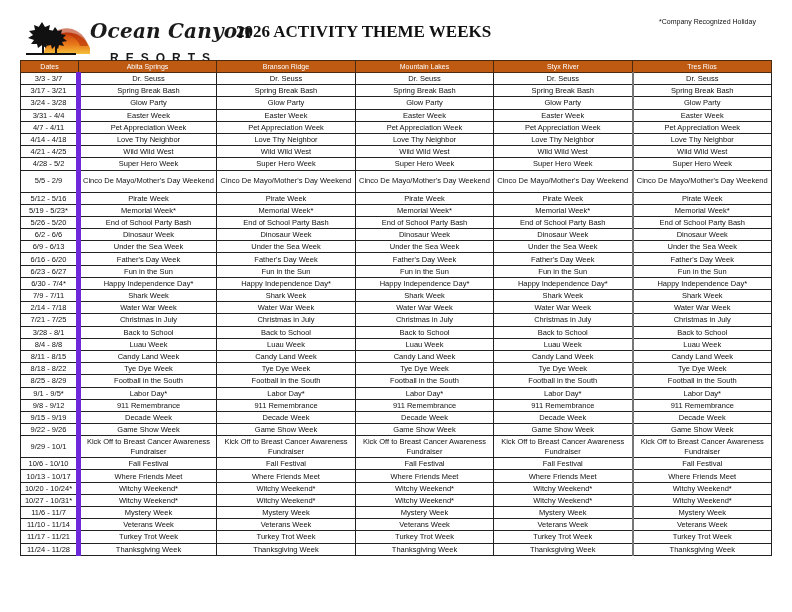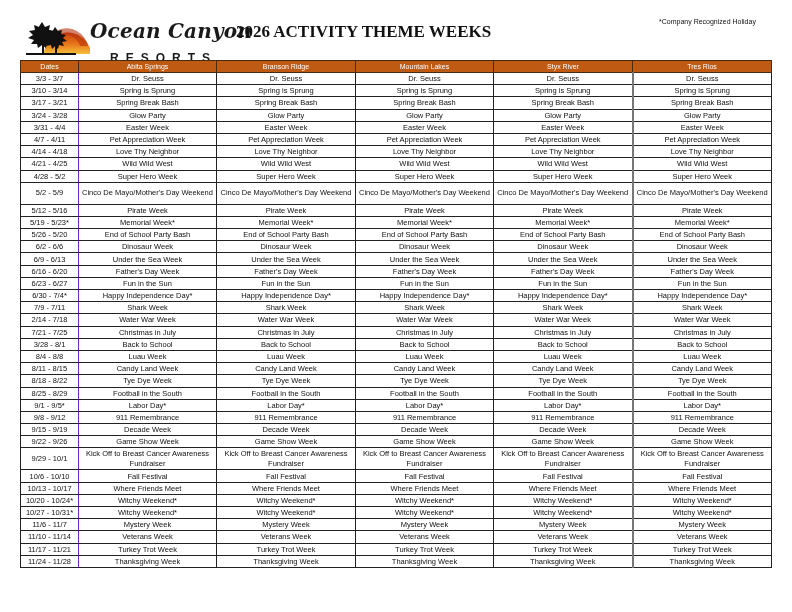--- a/index.html
+++ b/index.html
@@ -7,21 +7,21 @@
     body { position: relative; font-family: "Liberation Sans", sans-serif; color: #111; }
     .logo { position: absolute; left: 24px; top: 18px; width: 196px; height: 42px; }
     .logo-text { position: absolute; left: 66px; top: 1px; font-family: "DejaVu Serif", serif; font-style: italic; font-weight: bold; font-size: 20px; color: #1a1a1a; letter-spacing: 0.2px; white-space: nowrap; }
     .logo-sub { position: absolute; left: 74px; top: 33px; font-family: "Liberation Sans", sans-serif; font-weight: bold; font-size: 12px; letter-spacing: 7px; color: #1a1a1a; margin-left: 12px; }
     .title { position: absolute; left: 236px; top: 22px; font-family: "Liberation Serif", serif; font-weight: bold; font-size: 17px; color: #111; white-space: nowrap; }
     .note { position: absolute; left: 659px; top: 18px; font-size: 7px; color: #111; white-space: nowrap; }
     table.sched { position: absolute; left: 20px; top: 60px; width: 751px; border-collapse: collapse; table-layout: fixed; }
     table.sched th { background: #bf5a13; color: #fff; font-weight: normal; font-size: 7px; height: 12px; line-height: 10px; border: 1px solid #4a2a10; text-align: center; padding: 0; }
     table.sched td { font-size: 7.5px; height: 12.2px; line-height: 9px; border: 1px solid #222; text-align: center; padding: 0 1px; color: #111; white-space: nowrap; overflow: hidden; }
     table.sched td.wrap { white-space: normal; height: 22px; line-height: 9.5px; }
-    table.sched td.date { border-right: 1px solid #6d28d9; }
+    table.sched td.date { border-right: 5px solid #6d28d9; }
     table.sched td.c4 { border-right: 2px solid #777; }
   </style>
 </head>
 <body>
 
 <div class="logo">
   <svg width="70" height="42" viewBox="0 0 70 42" style="position:absolute;left:0;top:0;">
     <defs>
       <linearGradient id="sunG" x1="0" y1="0" x2="0" y2="1">
         <stop offset="0" stop-color="#c8400c"></stop>
@@ -68,28 +68,20 @@
   <tbody id="tbody">
       <tr>
         <td class="date">3/3 - 3/7</td>
         <td class="">Dr. Seuss</td>
         <td class="">Dr. Seuss</td>
         <td class="">Dr. Seuss</td>
         <td class=" c4">Dr. Seuss</td>
         <td class="">Dr. Seuss</td>
       </tr>
       <tr>
-        <td class="date">3/10 - 3/14</td>
-        <td class="">Spring is Sprung</td>
-        <td class="">Spring is Sprung</td>
-        <td class="">Spring is Sprung</td>
-        <td class=" c4">Spring is Sprung</td>
-        <td class="">Spring is Sprung</td>
-      </tr>
-      <tr>
         <td class="date">3/17 - 3/21</td>
         <td class="">Spring Break Bash</td>
         <td class="">Spring Break Bash</td>
         <td class="">Spring Break Bash</td>
         <td class=" c4">Spring Break Bash</td>
         <td class="">Spring Break Bash</td>
       </tr>
       <tr>
         <td class="date">3/24 - 3/28</td>
         <td class="">Glow Party</td>
@@ -132,21 +124,21 @@
       </tr>
       <tr>
         <td class="date">4/28 - 5/2</td>
         <td class="">Super Hero Week</td>
         <td class="">Super Hero Week</td>
         <td class="">Super Hero Week</td>
         <td class=" c4">Super Hero Week</td>
         <td class="">Super Hero Week</td>
       </tr>
       <tr>
-        <td class="date wrap">5/2 - 5/9</td>
+        <td class="date wrap">5/5 - 2/9</td>
         <td class="wrap">Cinco De Mayo/Mother's Day Weekend</td>
         <td class="wrap">Cinco De Mayo/Mother's Day Weekend</td>
         <td class="wrap">Cinco De Mayo/Mother's Day Weekend</td>
         <td class="wrap c4">Cinco De Mayo/Mother's Day Weekend</td>
         <td class="wrap">Cinco De Mayo/Mother's Day Weekend</td>
       </tr>
       <tr>
         <td class="date">5/12 - 5/16</td>
         <td class="">Pirate Week</td>
         <td class="">Pirate Week</td>

